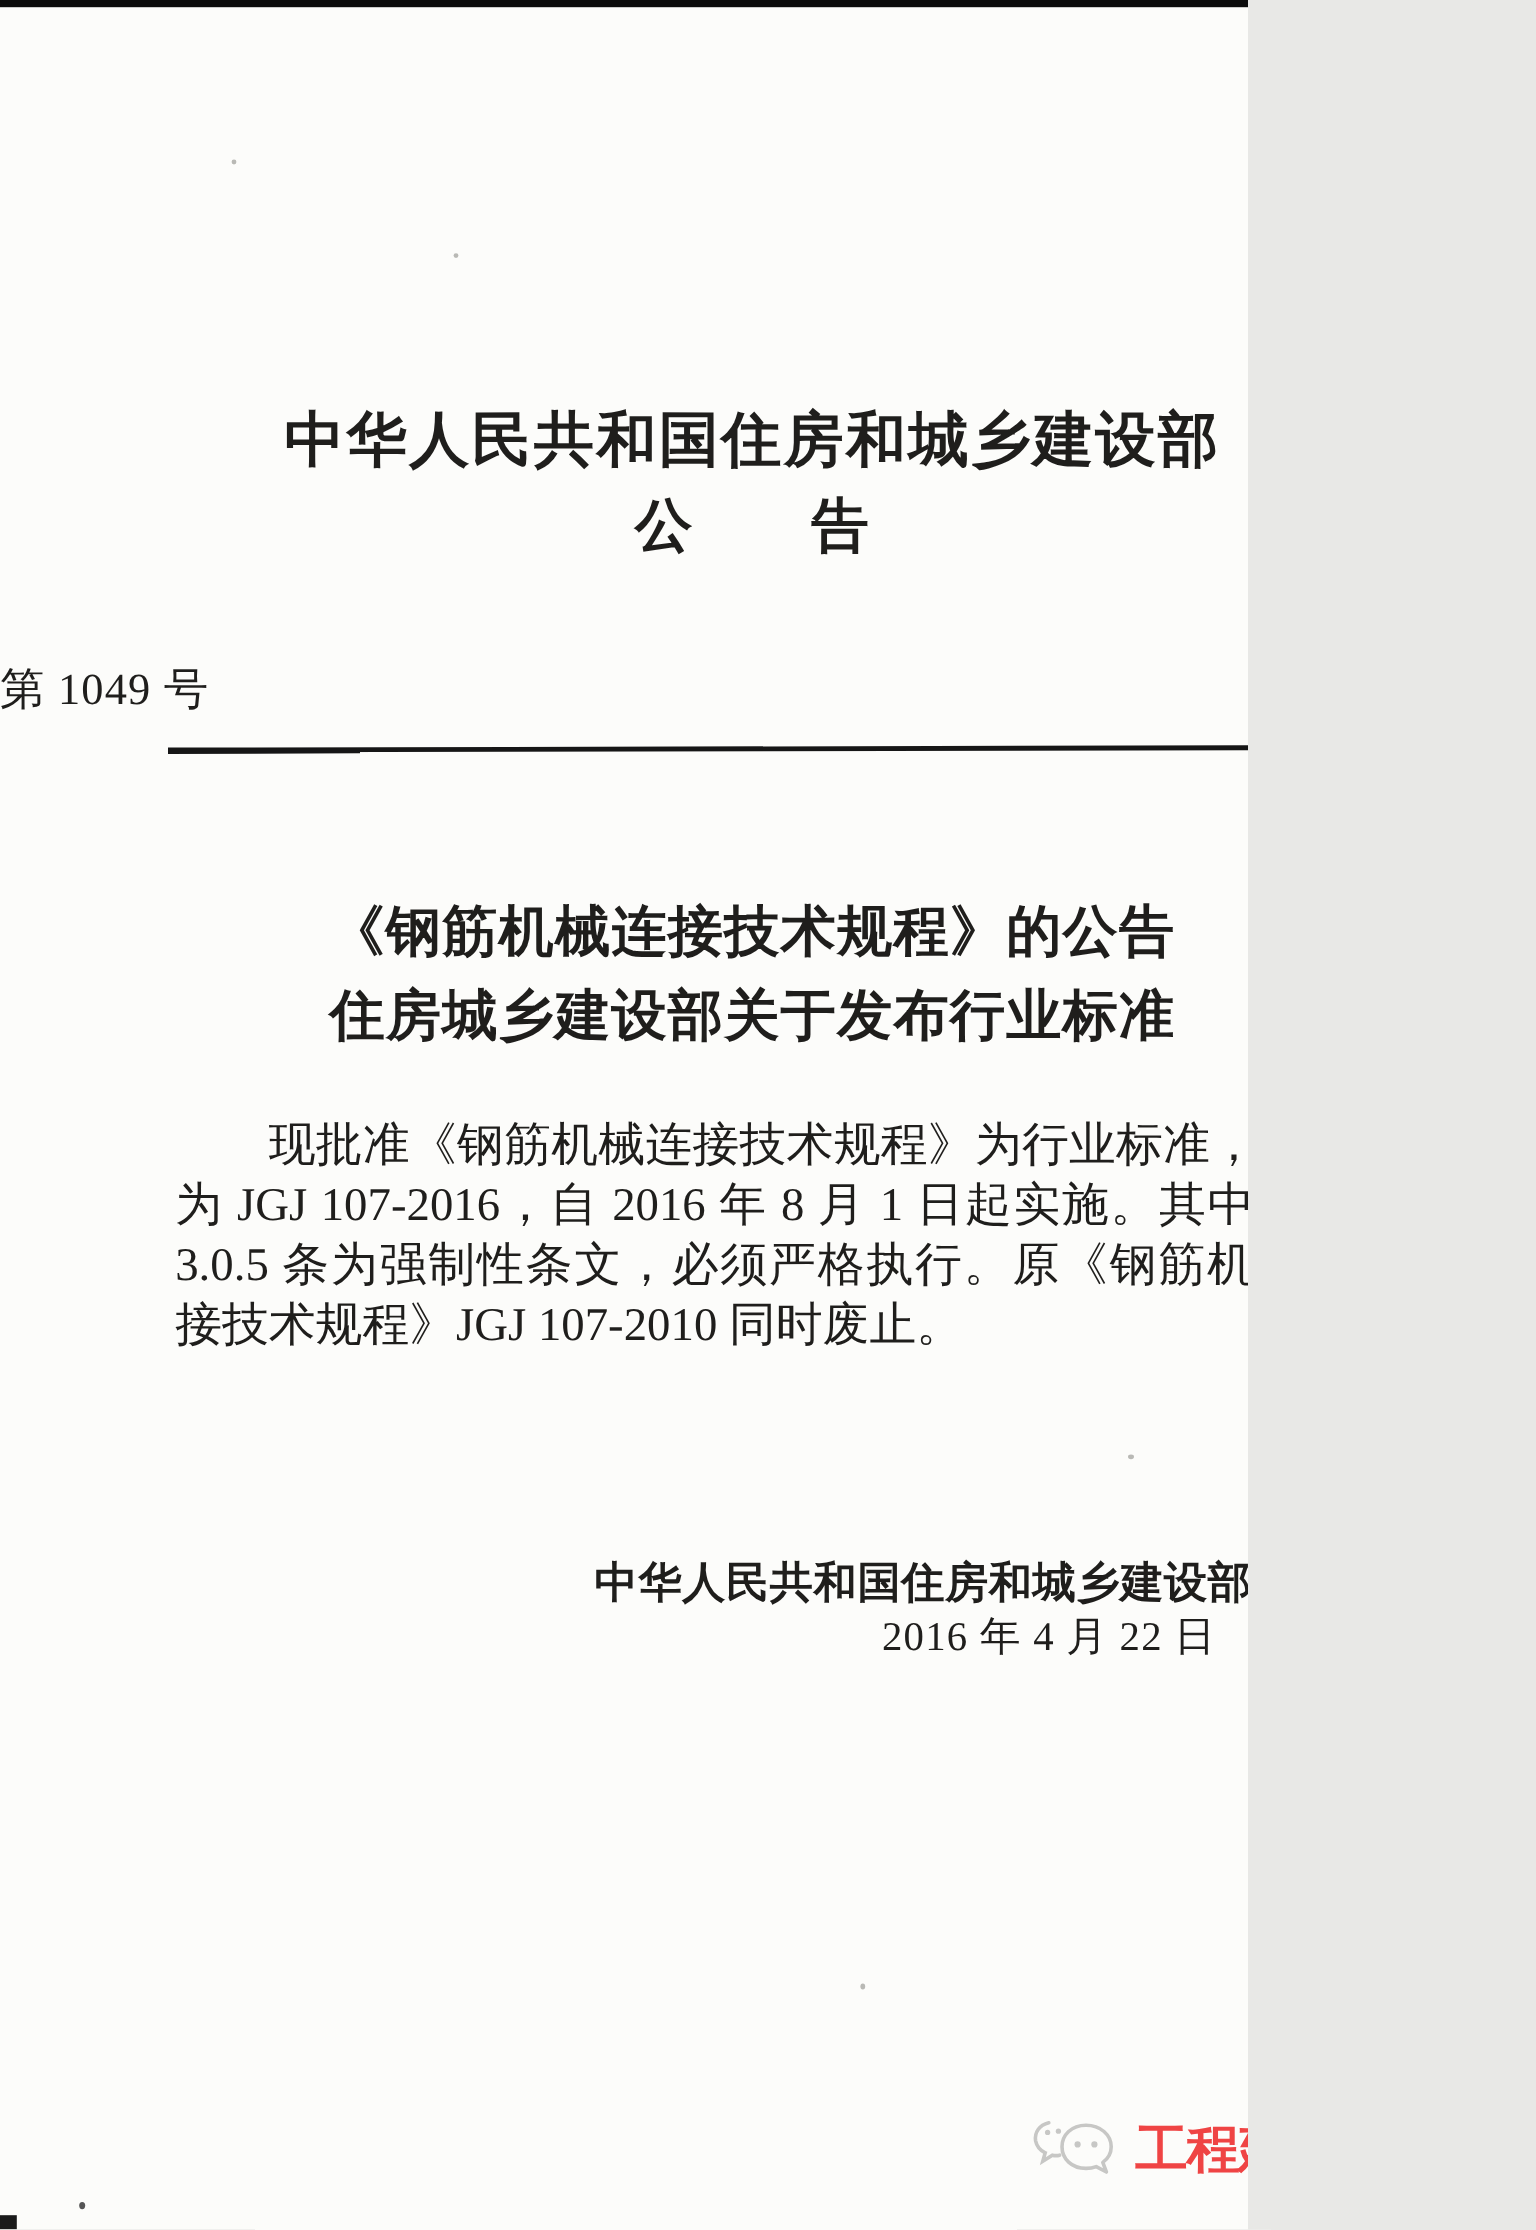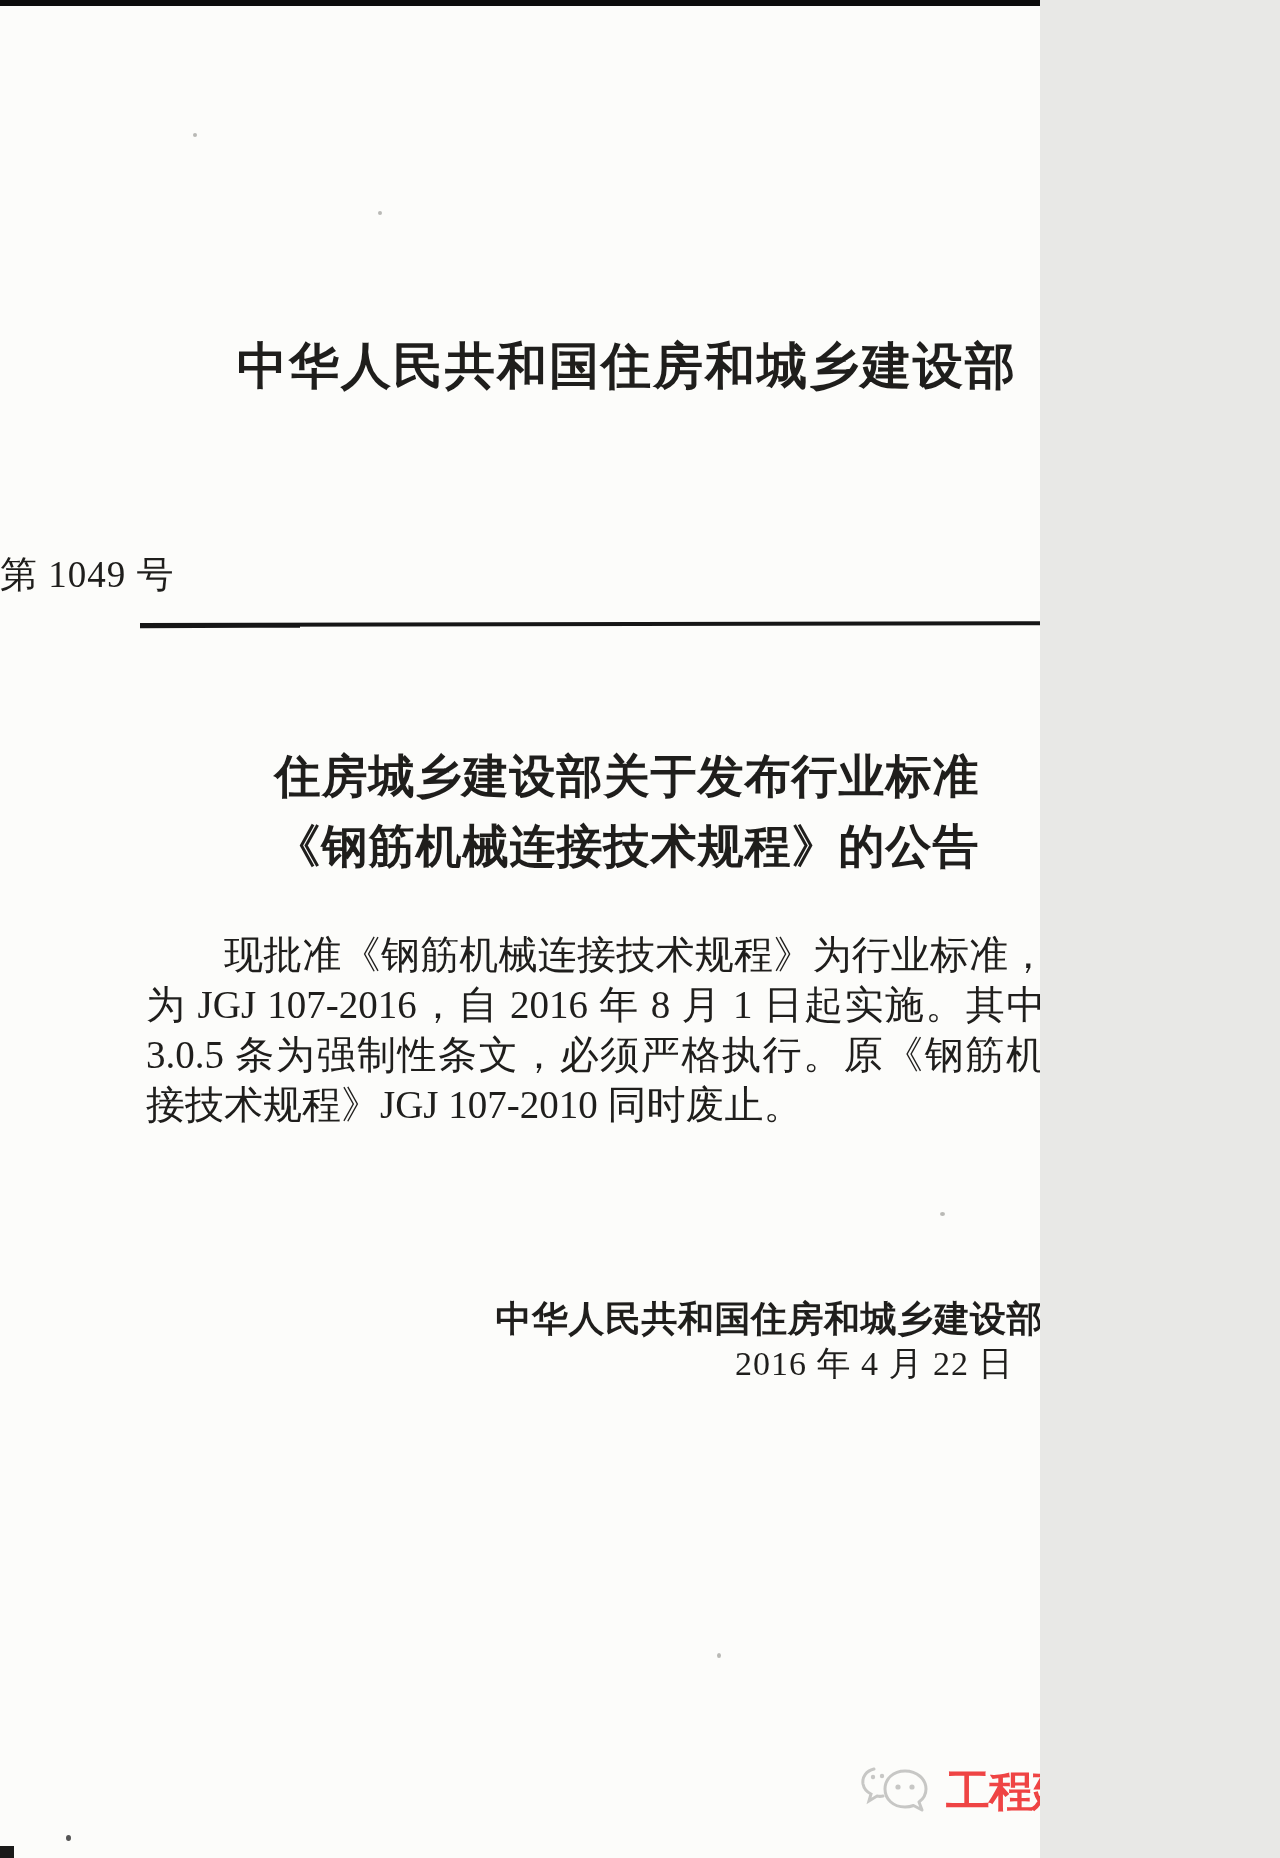--- a/index.html
+++ b/index.html
@@ -80,27 +80,28 @@
   <div class="edge-corner-tr"></div>
   <div class="edge-corner-bl"></div>
   <div class="speck" style="left:193px;top:133px;width:4px;height:4px;"></div>
   <div class="speck" style="left:378px;top:211px;width:4px;height:4px;"></div>
   <div class="speck" style="left:940px;top:1212px;width:5px;height:4px;"></div>
   <div class="speck" style="left:717px;top:1653px;width:4px;height:5px;"></div>
   <div class="speck" style="left:1105px;top:1470px;width:4px;height:4px;"></div>
   <div class="speck" style="left:66px;top:1835px;width:5px;height:6px;background:#555;"></div>
 
   <div class="doc-title">中华人民共和国住房和城乡建设部</div>
+  <div class="doc-announce-word">公　　告</div>
   <div class="issue-number">第 1049 号</div>
   <div class="header-rule"></div>
   <div class="header-rule-cap"></div>
 
   <div class="notice-title">
+    <div>《钢筋机械连接技术规程》的公告</div>
     <div>住房城乡建设部关于发布行业标准</div>
-    <div>《钢筋机械连接技术规程》的公告</div>
   </div>
 
   <div class="body-block">
     <p>现批准《钢筋机械连接技术规程》为行业标准，编号为 JGJ 107-2016，自 2016 年 8 月 1 日起实施。其中，第 3.0.5 条为强制性条文，必须严格执行。原《钢筋机械连接技术规程》JGJ 107-2010 同时废止。</p>
   </div>
 
   <div class="signature">中华人民共和国住房和城乡建设部</div>
   <div class="sign-date">2016 年 4 月 22 日</div>
 
   <div class="watermark">

